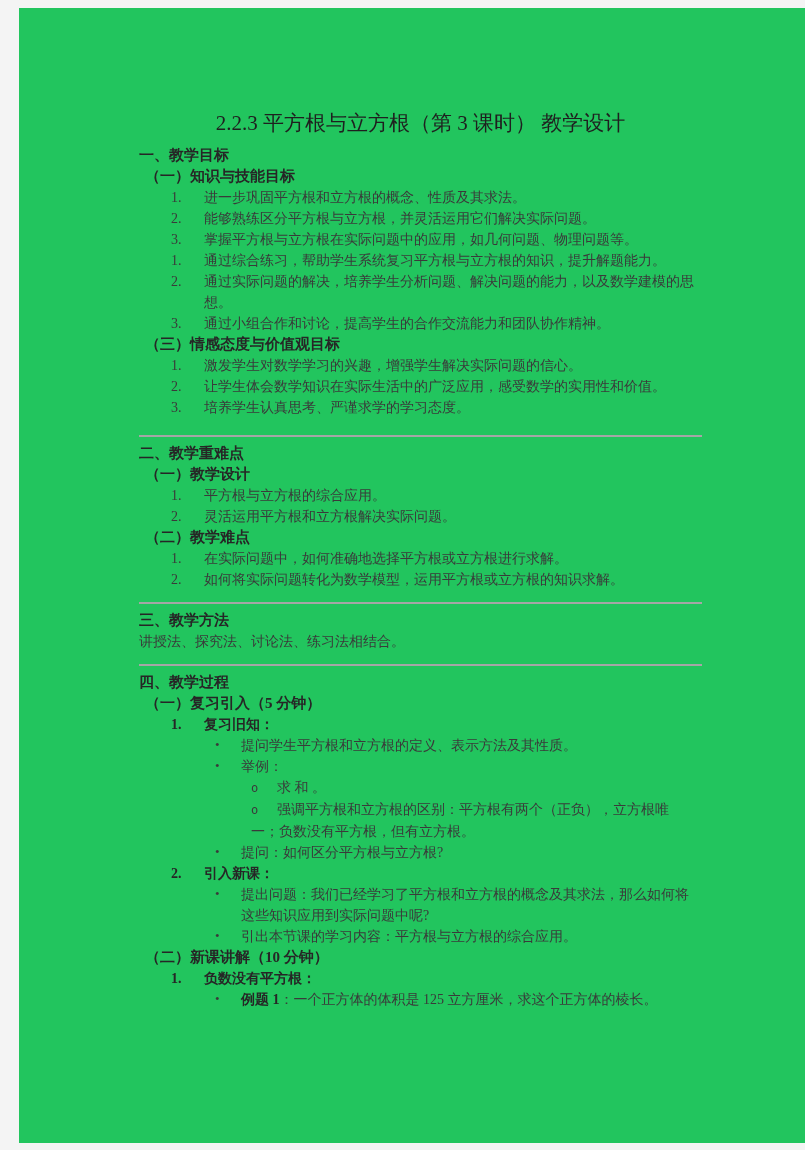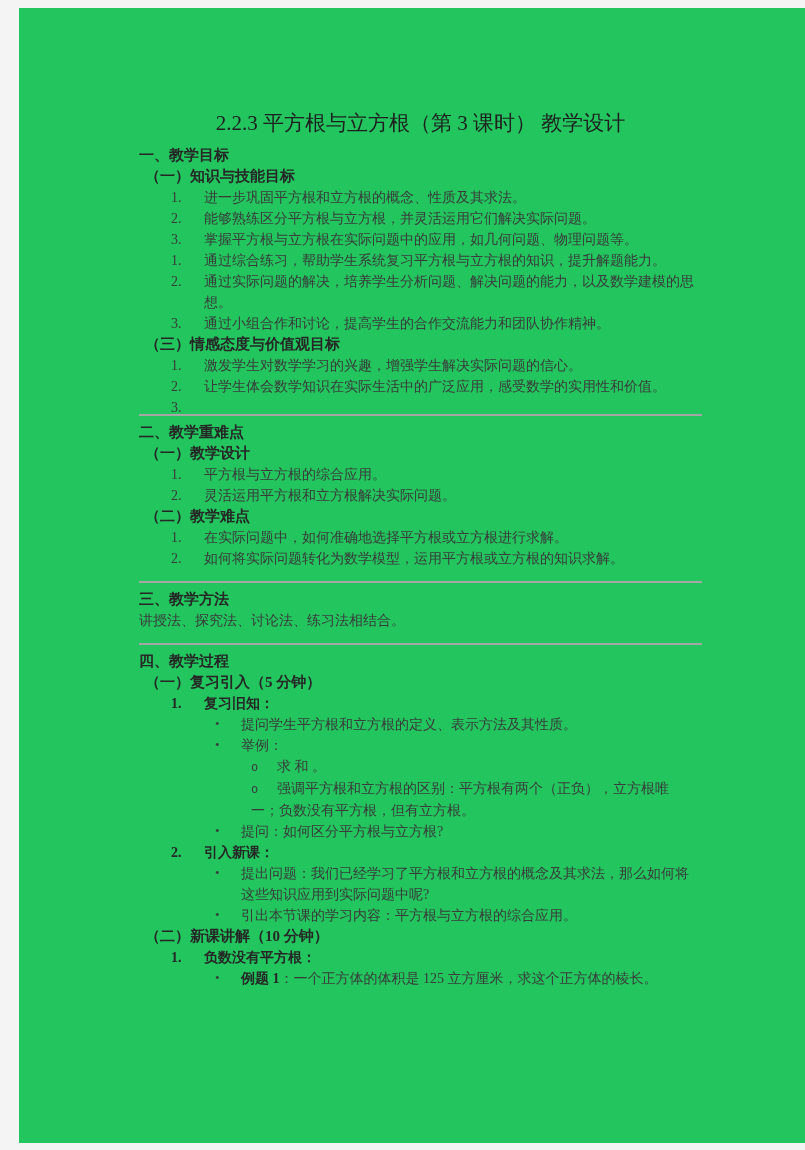--- a/index.html
+++ b/index.html
@@ -77,20 +77,21 @@
   <div class="line ni">
     <span class="num">1.</span>
     <span class="t">激发学生对数学学习的兴趣，增强学生解决实际问题的信心。</span>
   </div>
   <div class="line ni">
     <span class="num">2.</span>
     <span class="t">让学生体会数学知识在实际生活中的广泛应用，感受数学的实用性和价值。</span>
   </div>
   <div class="line ni">
     <span class="num">3.</span>
+    <span class="t">培养学生认真思考、严谨求学的学习态度。</span>
   </div>
 
   <div class="rule"></div>
 
   <div class="line h1">二、教学重难点</div>
   <div class="line h2">（一）教学设计</div>
   <div class="line ni">
     <span class="num">1.</span>
     <span class="t">平方根与立方根的综合应用。</span>
   </div>

